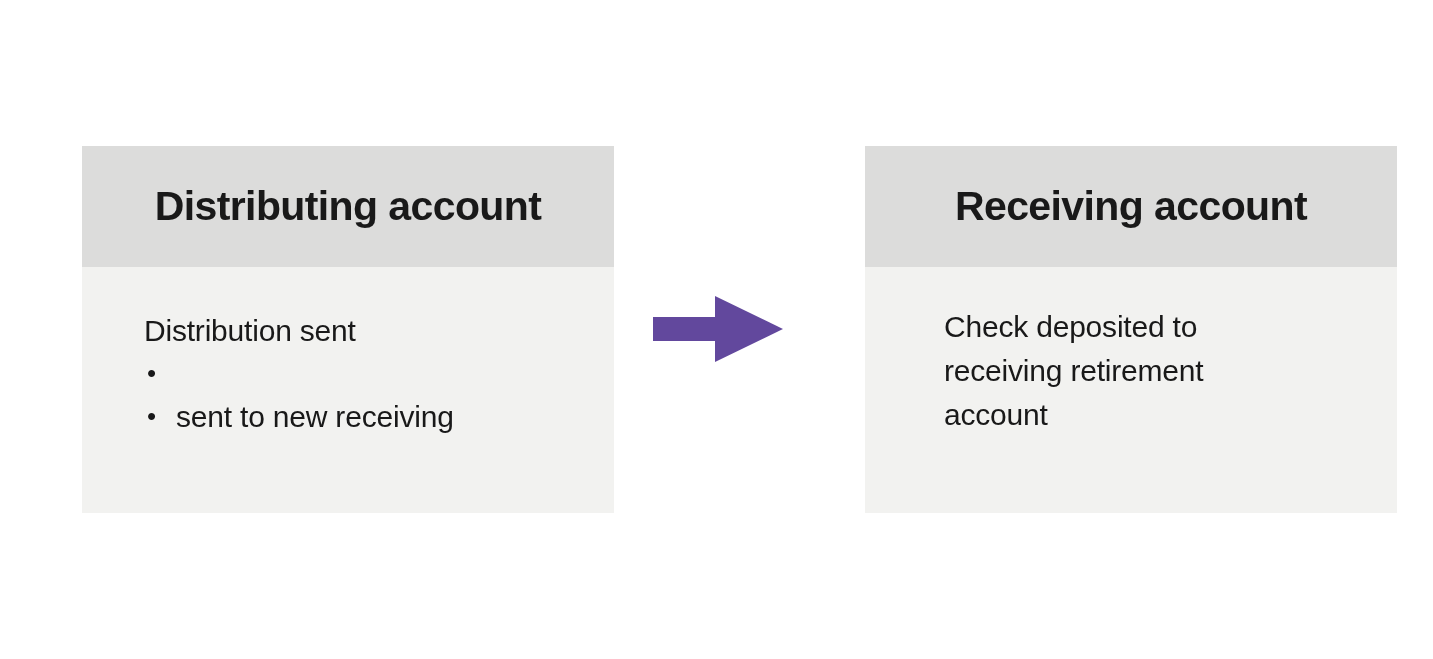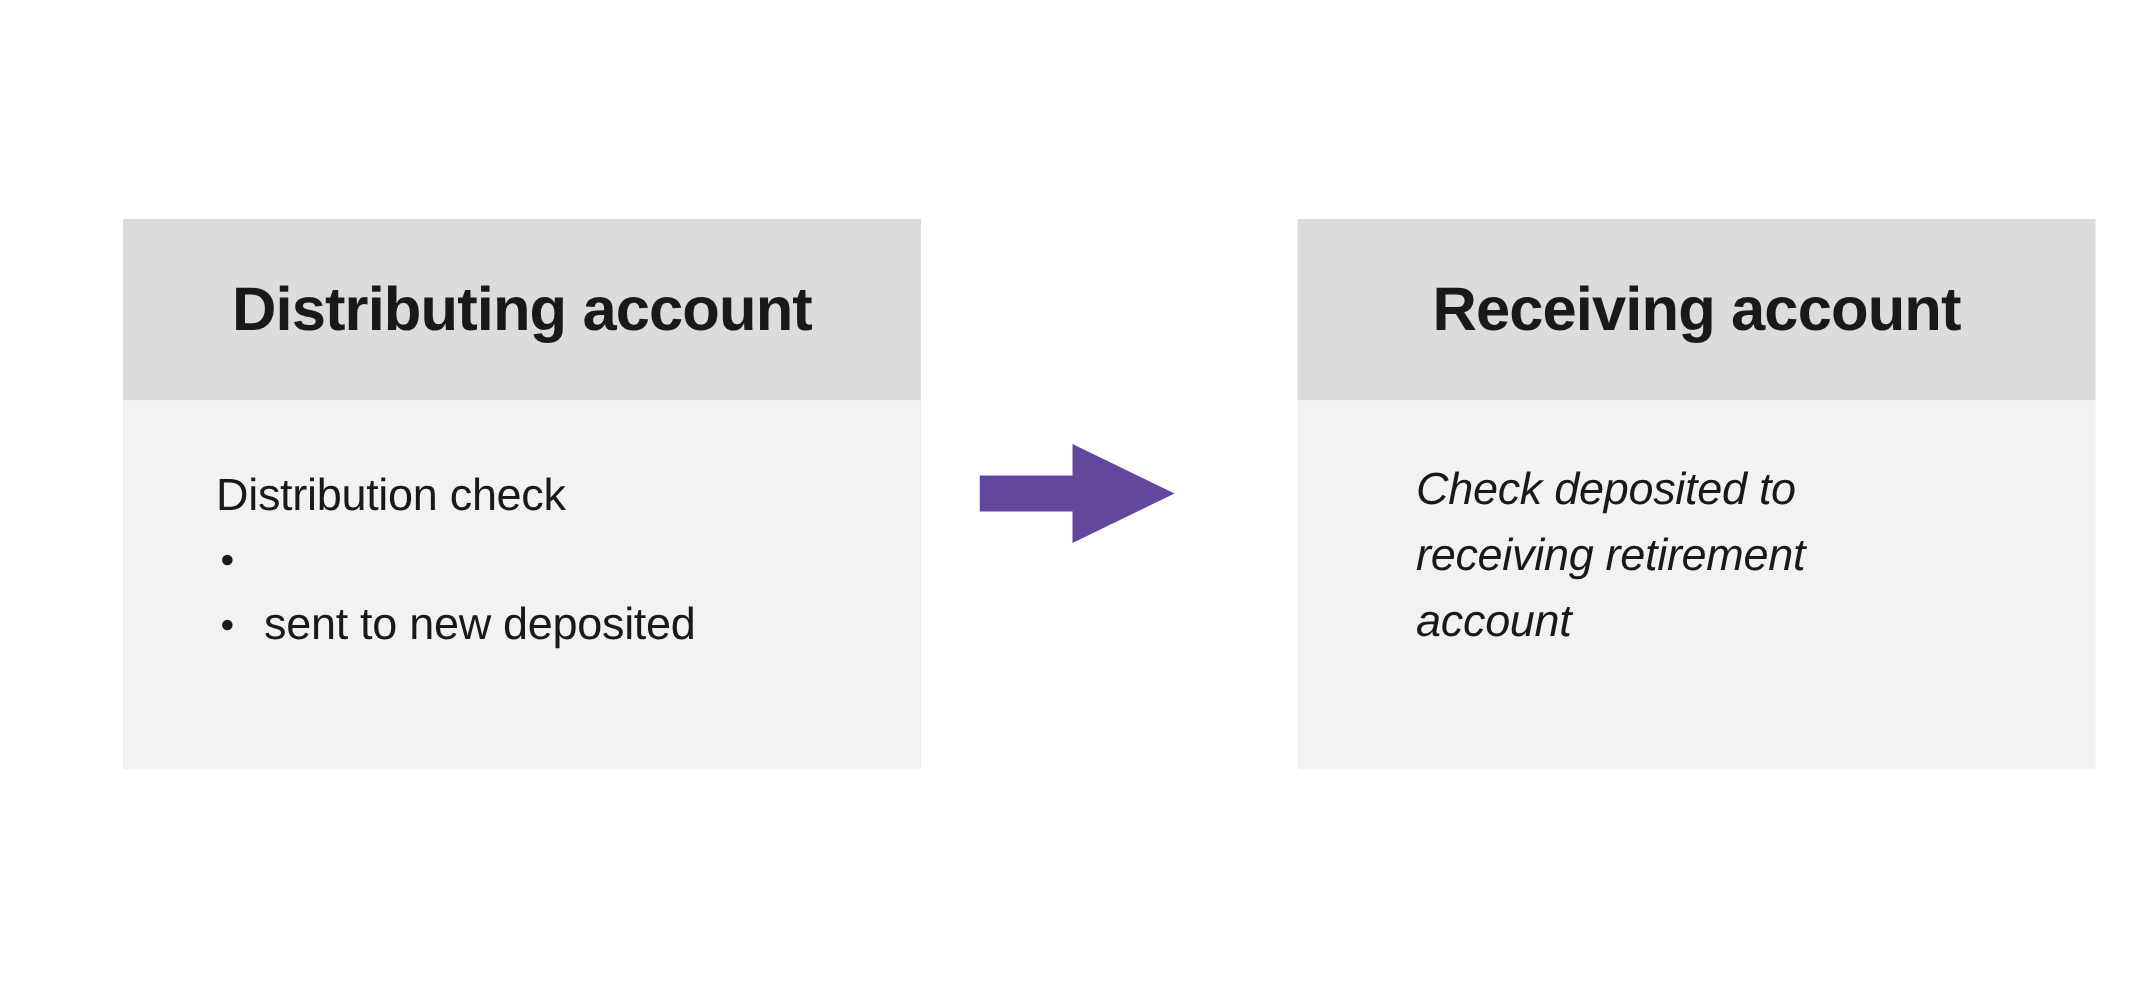--- a/index.html
+++ b/index.html
@@ -38,21 +38,21 @@
     letter-spacing:-0.6px;
   }
   .box-body{
     height:246px;
     background:var(--body-bg);
     font-size:30px;
     line-height:43px;
     letter-spacing:-0.2px;
   }
   .flow-box.left .box-body{padding:42px 20px 0 62px;}
-  .flow-box.right .box-body{padding:38px 40px 0 79px;font-style:italic;}
+  .flow-box.right .box-body{padding:38px 40px 0 79px;}
   .flow-box.right .box-body .body-text{max-width:360px;line-height:44px;}
   .bullet-row{display:flex;margin-left:3px;}
   .bullet-glyph{
     width:29px;
     flex:0 0 29px;
     font-size:26px;
   }
   .flow-arrow{
     position:absolute;
     left:653px;
@@ -63,27 +63,27 @@
   }
   .flow-arrow svg{display:block;width:100%;height:100%;}
   .flow-arrow .arrow-shape{fill:var(--arrow);}
 </style>
 </head>
 <body>
 
 <div class="flow-box left">
   <div class="box-header">Distributing account</div>
   <div class="box-body">
-    <div class="body-intro">Distribution check</div>
+    <div class="body-intro">Distribution sent</div>
     <div class="bullet-row">
       <span class="bullet-glyph">•</span>
     </div>
     <div class="bullet-row">
       <span class="bullet-glyph">•</span>
-      <span>sent to new deposited</span>
+      <span>sent to new receiving</span>
     </div>
   </div>
 </div>
 
 <div class="flow-arrow">
   <svg viewBox="0 0 130 66" xmlns="http://www.w3.org/2000/svg" aria-hidden="true">
     <rect class="arrow-shape" x="0" y="21" width="63" height="24"></rect>
     <polygon class="arrow-shape" points="62,0 130,33 62,66"></polygon>
   </svg>
 </div>

